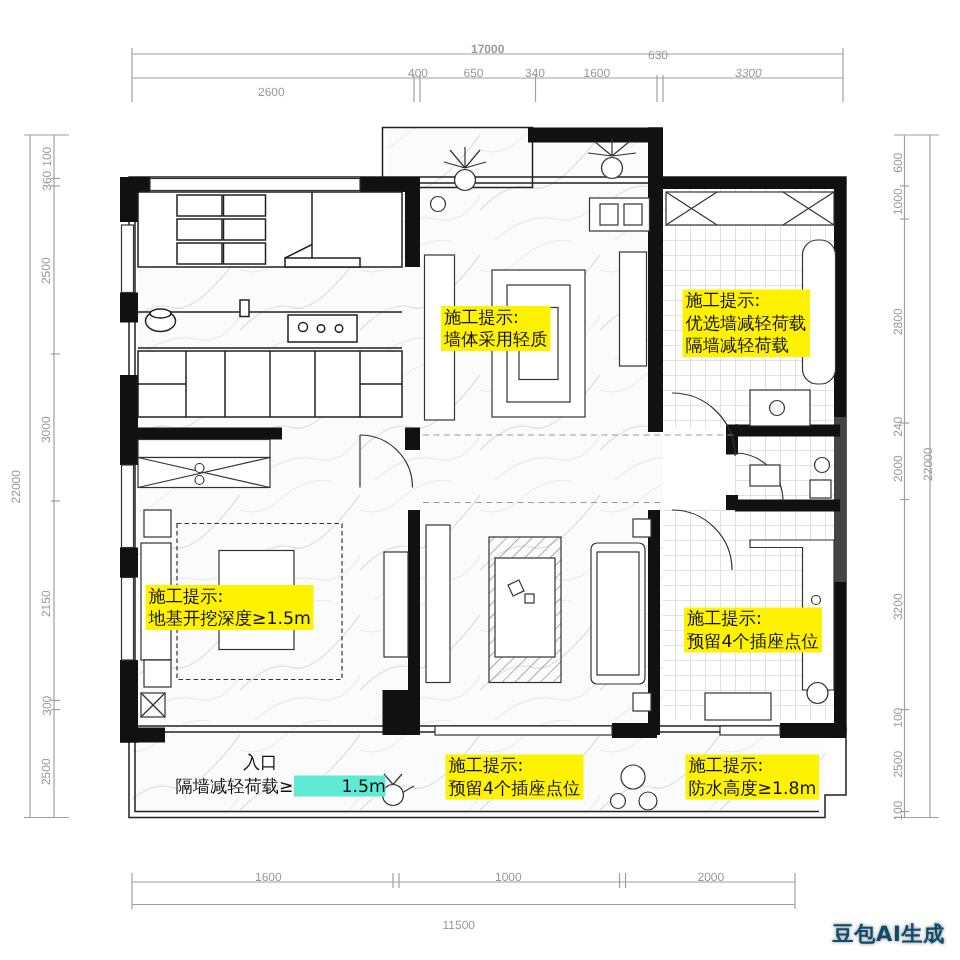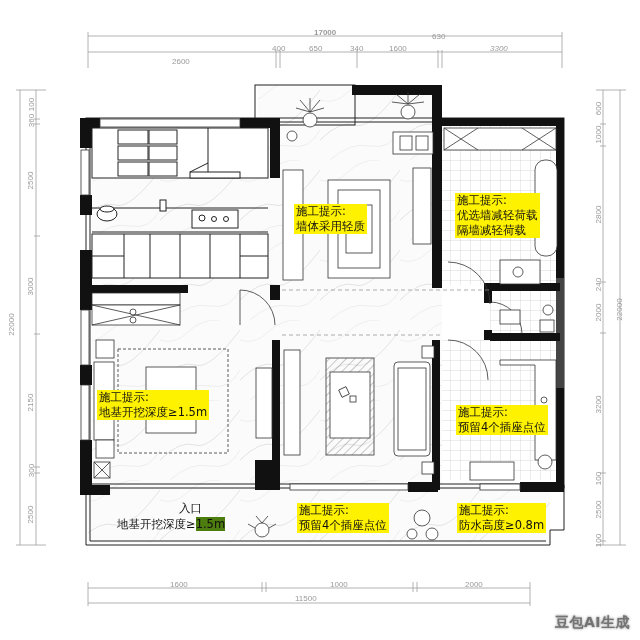--- a/index.html
+++ b/index.html
@@ -1,21 +1,21 @@
 <!DOCTYPE html>
 <html><head>
 <meta charset="utf-8">
 <style>
   html,body{margin:0;padding:0;background:#fff;}
   body{width:640px;height:640px;position:relative;overflow:hidden;font-family:"DejaVu Sans",sans-serif;}
   .abs{position:absolute;}
   .dim{font-family:"Liberation Sans",sans-serif;font-size:8px;color:#9a9a9a;}
   .note{position:absolute;background:#fff200;color:#111;font-family:"DejaVu Sans",sans-serif;font-size:11.5px;line-height:15px;padding:0 2px;white-space:nowrap;}
   .lbl{position:absolute;color:#111;font-family:"DejaVu Sans",sans-serif;font-size:11.5px;line-height:15px;white-space:nowrap;}
-  .wm{position:absolute;right:10px;bottom:8px;color:#737373;font-family:"DejaVu Sans",sans-serif;font-weight:bold;font-size:14px;text-shadow:0 0 3px #bbb,0 0 2px #999;letter-spacing:0.5px;}
+  .wm{position:absolute;right:10px;bottom:8px;color:#0c4a6e;font-family:"DejaVu Sans",sans-serif;font-weight:bold;font-size:14px;text-shadow:0 0 3px #bbb,0 0 2px #999;letter-spacing:0.5px;}
   svg{position:absolute;left:0;top:0;}
 </style>
 </head>
 <body>
 
 <svg width="640" height="640" viewBox="0 0 640 640">
   <defs>
     <pattern id="tiles" width="10" height="10" patternUnits="userSpaceOnUse">
       <rect width="10" height="10" fill="#fff"></rect>
       <path d="M10 0 L0 0 0 10" fill="none" stroke="#c8c8c8" stroke-width="0.7"></path>
@@ -263,21 +263,21 @@
 <div class="abs dim" style="left:272px;top:44px;">400</div>
 <div class="abs dim" style="left:309px;top:44px;">650</div>
 <div class="abs dim" style="left:350px;top:44px;">340</div>
 <div class="abs dim" style="left:389px;top:44px;">1600</div>
 <div class="abs dim" style="left:432px;top:32px;">630</div>
 <div class="abs dim" style="left:490px;top:44px;font-style:italic;">3300</div>
 
 <div class="abs dim" style="left:170px;top:580px;">1600</div>
 <div class="abs dim" style="left:330px;top:580px;">1000</div>
 <div class="abs dim" style="left:465px;top:580px;">2000</div>
-<div class="abs dim" style="left:295px;top:594px;">11500</div>
+<div class="abs dim" style="left:295px;top:612px;">11500</div>
 
 <div class="abs dim" style="left:0px;top:320px;transform:rotate(-90deg);">22000</div>
 <div class="abs dim" style="left:25px;top:100px;transform:rotate(-90deg);">100</div>
 <div class="abs dim" style="left:25px;top:116px;transform:rotate(-90deg);">360</div>
 <div class="abs dim" style="left:22px;top:176px;transform:rotate(-90deg);">2500</div>
 <div class="abs dim" style="left:22px;top:282px;transform:rotate(-90deg);">3000</div>
 <div class="abs dim" style="left:22px;top:398px;transform:rotate(-90deg);">2150</div>
 <div class="abs dim" style="left:25px;top:466px;transform:rotate(-90deg);">300</div>
 <div class="abs dim" style="left:22px;top:510px;transform:rotate(-90deg);">2500</div>
 
@@ -313,21 +313,21 @@
   <div>预留4个插座点位</div>
 </div>
 
 <div class="note" style="left:297px;top:503px;">
   <div>施工提示:</div>
   <div>预留4个插座点位</div>
 </div>
 
 <div class="note" style="left:457px;top:503px;">
   <div>施工提示:</div>
-  <div>防水高度≥0.8m</div>
-</div>
-
-<div class="lbl" style="left:179px;top:501px;">入口</div>
+  <div>防水高度≥1.8m</div>
+</div>
+
+<div class="lbl" style="left:162px;top:501px;">入口</div>
 <div class="lbl" style="left:117px;top:517px;">
-  <span>地基开挖深度≥</span><span style="background:#4d7c0f;">1.5m</span>
+  <span>隔墙减轻荷载≥</span><span style="background:#5eead4;padding-left:32px;">1.5m</span>
 </div>
 
 <div class="wm">豆包AI生成</div>
 
 </body></html>

